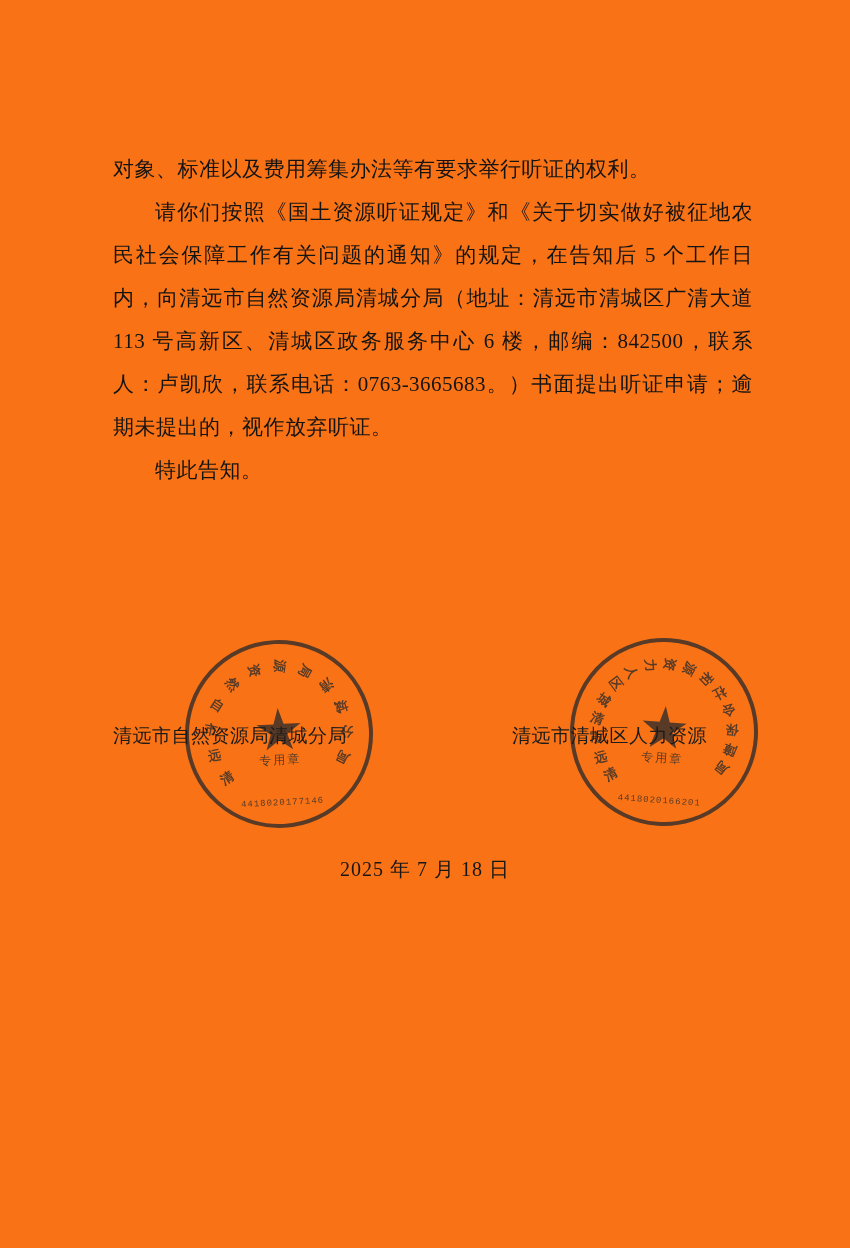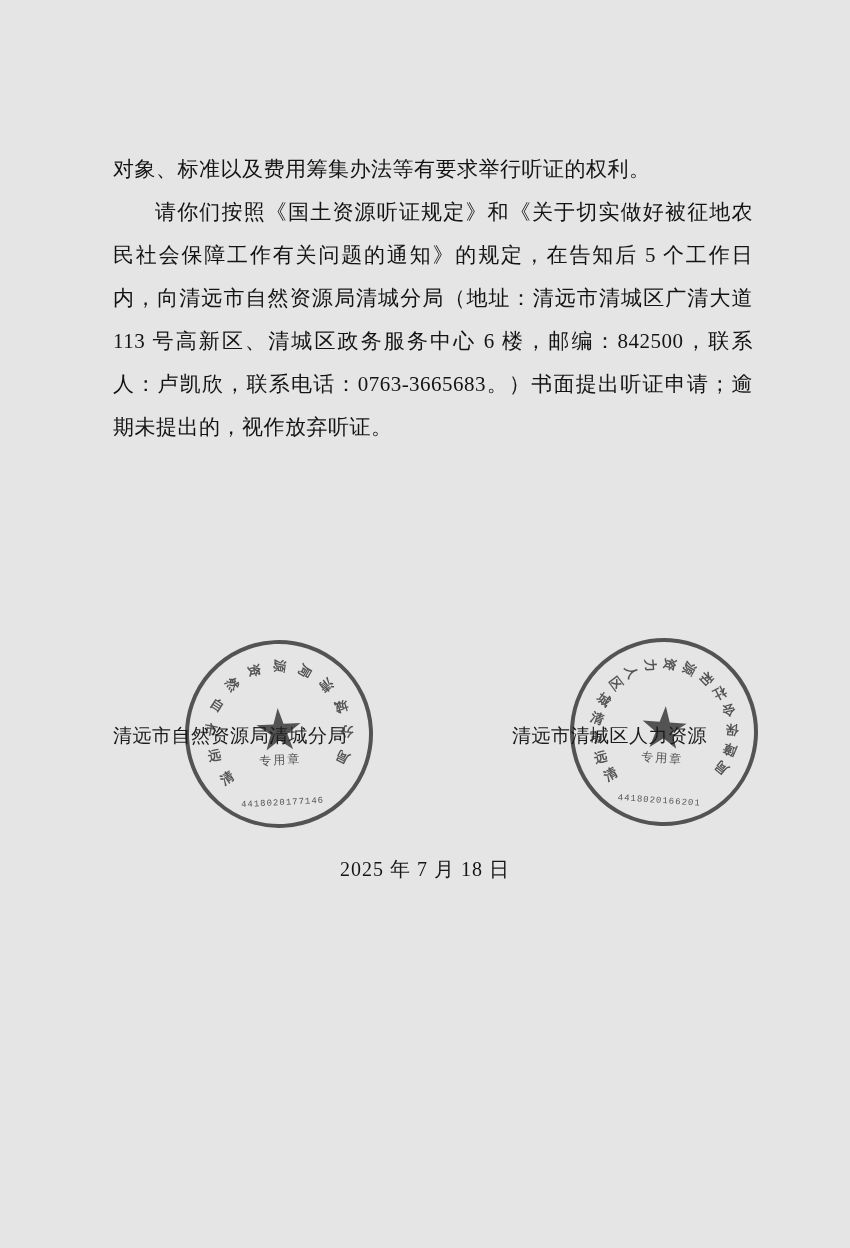--- a/index.html
+++ b/index.html
@@ -11,21 +11,21 @@
     width: 850px;
     height: 1248px;
     position: relative;
     font-family: "Liberation Serif", "DejaVu Serif", serif;
     color: #1a1a1a;
     overflow: hidden;
   }
   .page {
     position: absolute;
     inset: 0;
-    background: #e5e5e5;
+    background: #f97316;
   }
   .doc-body {
     position: absolute;
     left: 113px;
     top: 148px;
     width: 640px;
   }
   .para {
     font-size: 21px;
     line-height: 43px;
@@ -161,20 +161,21 @@
 <body>
 
 <div class="page">
 
   <div class="doc-body">
 
     <p class="para cont">对象、标准以及费用筹集办法等有要求举行听证的权利。</p>
 
     <p class="para indent">请你们按照《国土资源听证规定》和《关于切实做好被征地农民社会保障工作有关问题的通知》的规定，在告知后 5 个工作日内，向清远市自然资源局清城分局（地址：清远市清城区广清大道 113 号高新区、清城区政务服务中心 6 楼，邮编：842500，联系人：卢凯欣，联系电话：0763-3665683。）书面提出听证申请；逾期未提出的，视作放弃听证。</p>
 
+    <p class="para indent">特此告知。</p>
 
 
   </div>
 
   <div class="sign-area">
 
     <div class="seal seal-left">
       <div class="ring-text">
           <span style="transform: rotate(-120deg) translate(0px, -74px) rotate(90deg);">清</span>
           <span style="transform: rotate(-98.1818deg) translate(0px, -74px) rotate(90deg);">远</span>

